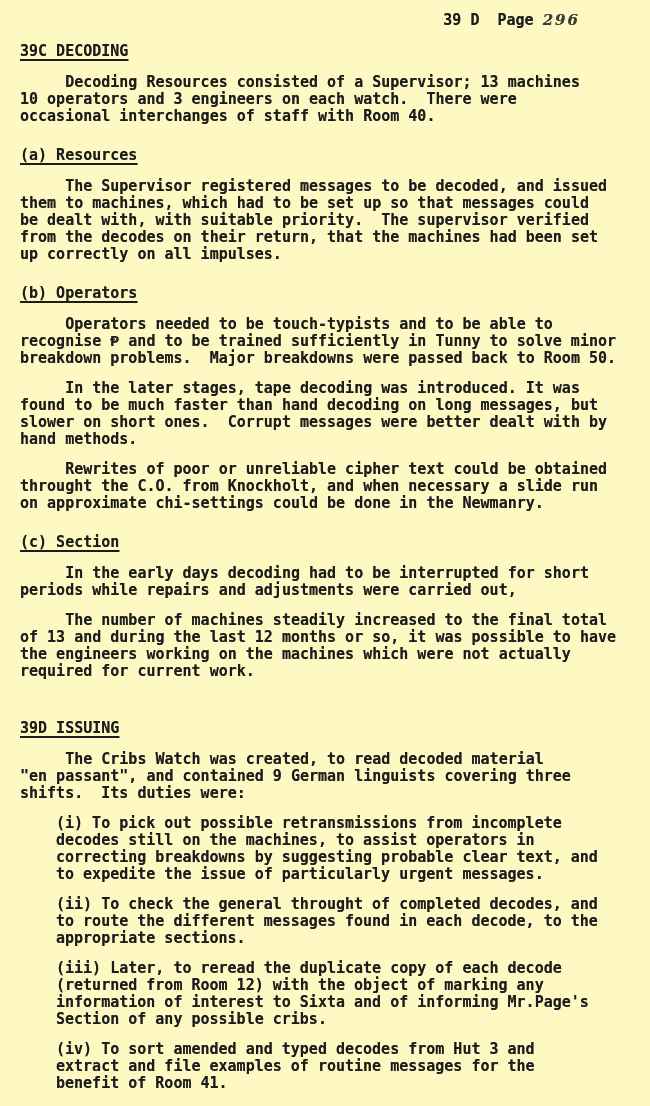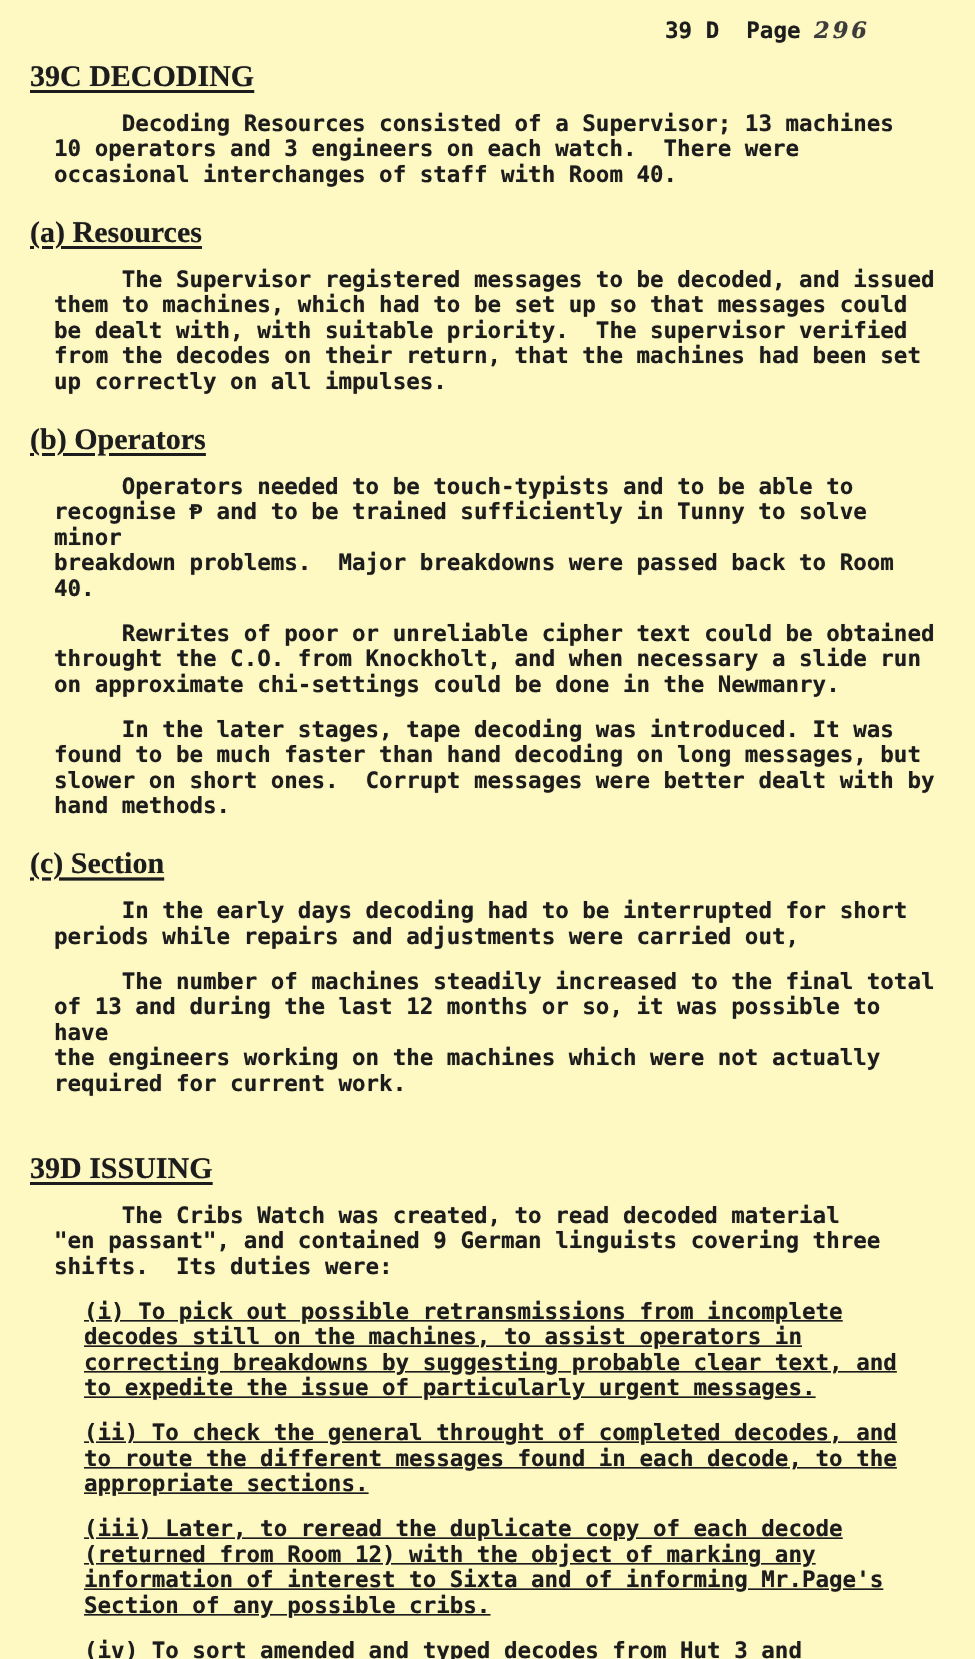--- a/index.html
+++ b/index.html
@@ -29,38 +29,36 @@
   }
   .hdr .pgnum {
     font-family: "DejaVu Serif", "Liberation Serif", serif;
     font-style: italic;
     font-weight: 600;
     color: #3c3c3c;
     letter-spacing: 2px;
     font-size: 15px;
   }
   .h {
-    font-size: 20px;
+    font-size: 15px;
     font-weight: 700;
     text-decoration: underline;
     text-underline-offset: 3px;
     text-decoration-thickness: 1.5px;
     margin: 22px 0 14px 0;
-    font-family: Liberation Serif, serif;
   }
   .h.first { margin-top: 8px; }
   .h.major { margin-top: 40px; }
   .para {
     white-space: pre-wrap;
-    margin: 13px 16px;
+    margin: 13px 0;
   }
   .duty {
     white-space: pre-wrap;
     margin: 13px 0 13px 36px;
-    text-decoration: underline;
   }
 </style>
 </head>
 <body>
 
 <div class="page">
   <div class="content">
 
     <div class="hdr"><span>39 D</span><span>  </span><span>Page</span><span> </span><span class="pgnum">296</span></div>
 
@@ -75,30 +73,30 @@
     <div class="para">     The Supervisor registered messages to be decoded, and issued
 them to machines, which had to be set up so that messages could
 be dealt with, with suitable priority.  The supervisor verified
 from the decodes on their return, that the machines had been set
 up correctly on all impulses.</div>
 
     <div class="h">(b) Operators</div>
 
     <div class="para">     Operators needed to be touch-typists and to be able to
 recognise Ᵽ and to be trained sufficiently in Tunny to solve minor
-breakdown problems.  Major breakdowns were passed back to Room 40.</div>
-
-    <div class="para">     Rewrites of poor or unreliable cipher text could be obtained
-throught the C.O. from Knockholt, and when necessary a slide run
-on approximate chi-settings could be done in the Newmanry.</div>
+breakdown problems.  Major breakdowns were passed back to Room 50.</div>
 
     <div class="para">     In the later stages, tape decoding was introduced. It was
 found to be much faster than hand decoding on long messages, but
 slower on short ones.  Corrupt messages were better dealt with by
 hand methods.</div>
+
+    <div class="para">     Rewrites of poor or unreliable cipher text could be obtained
+throught the C.O. from Knockholt, and when necessary a slide run
+on approximate chi-settings could be done in the Newmanry.</div>
 
     <div class="h">(c) Section</div>
 
     <div class="para">     In the early days decoding had to be interrupted for short
 periods while repairs and adjustments were carried out,</div>
 
     <div class="para">     The number of machines steadily increased to the final total
 of 13 and during the last 12 months or so, it was possible to have
 the engineers working on the machines which were not actually
 required for current work.</div>

